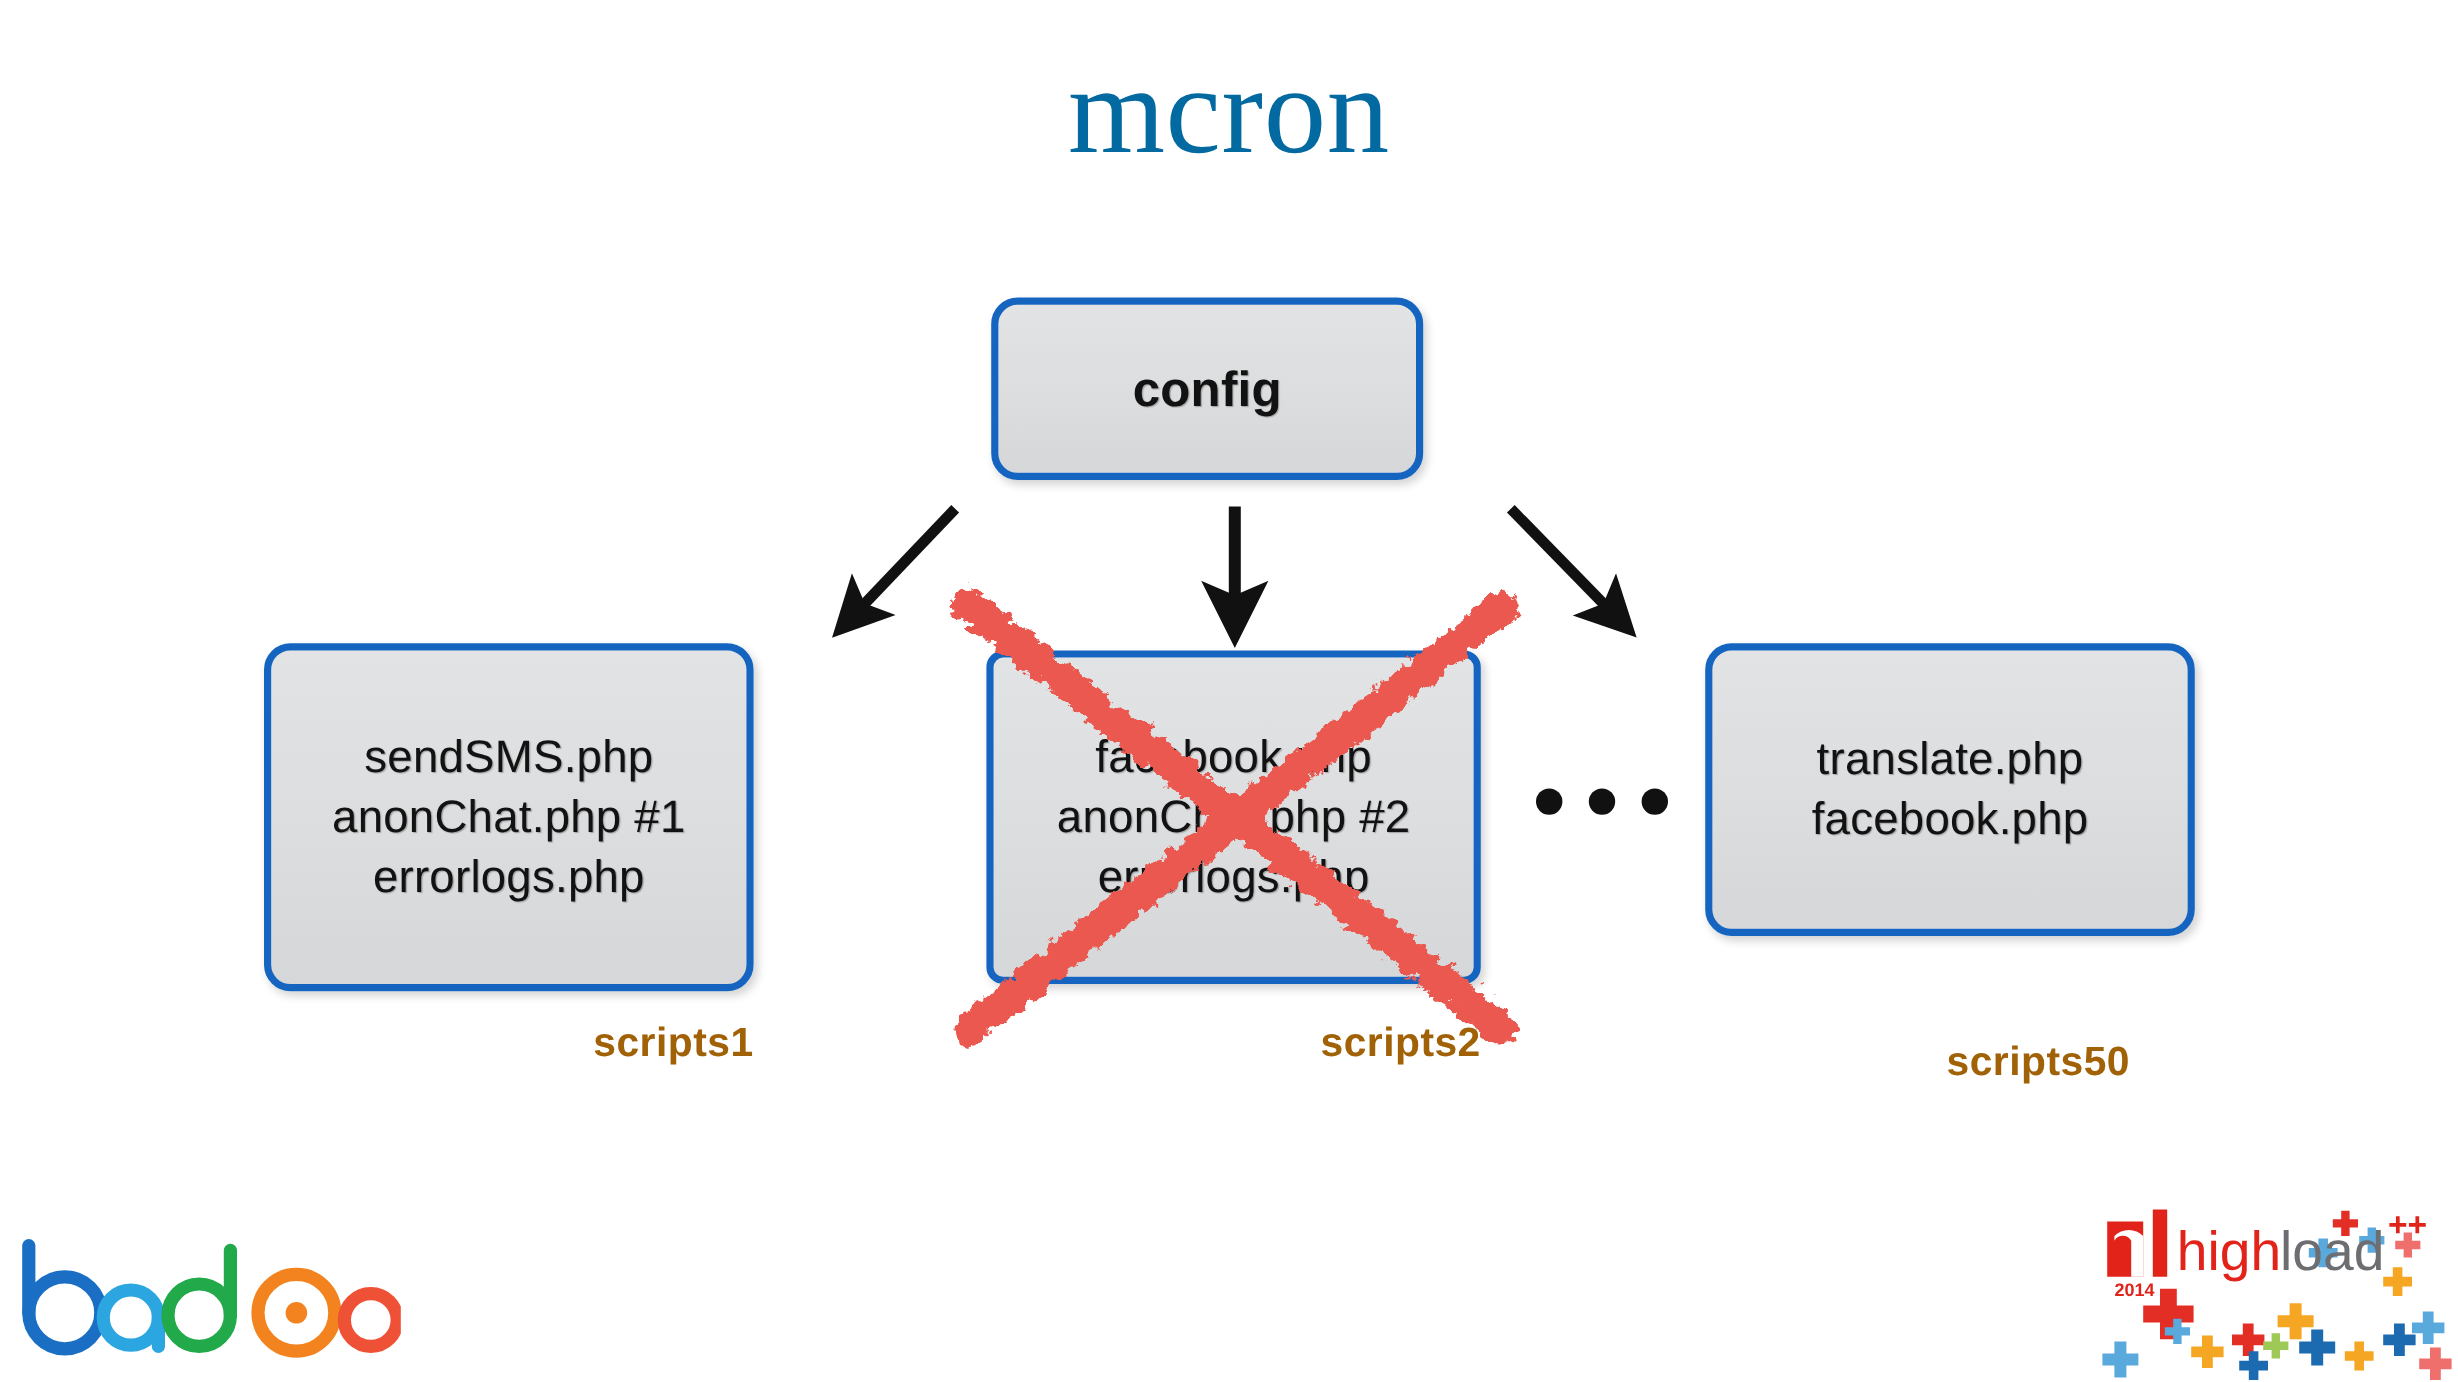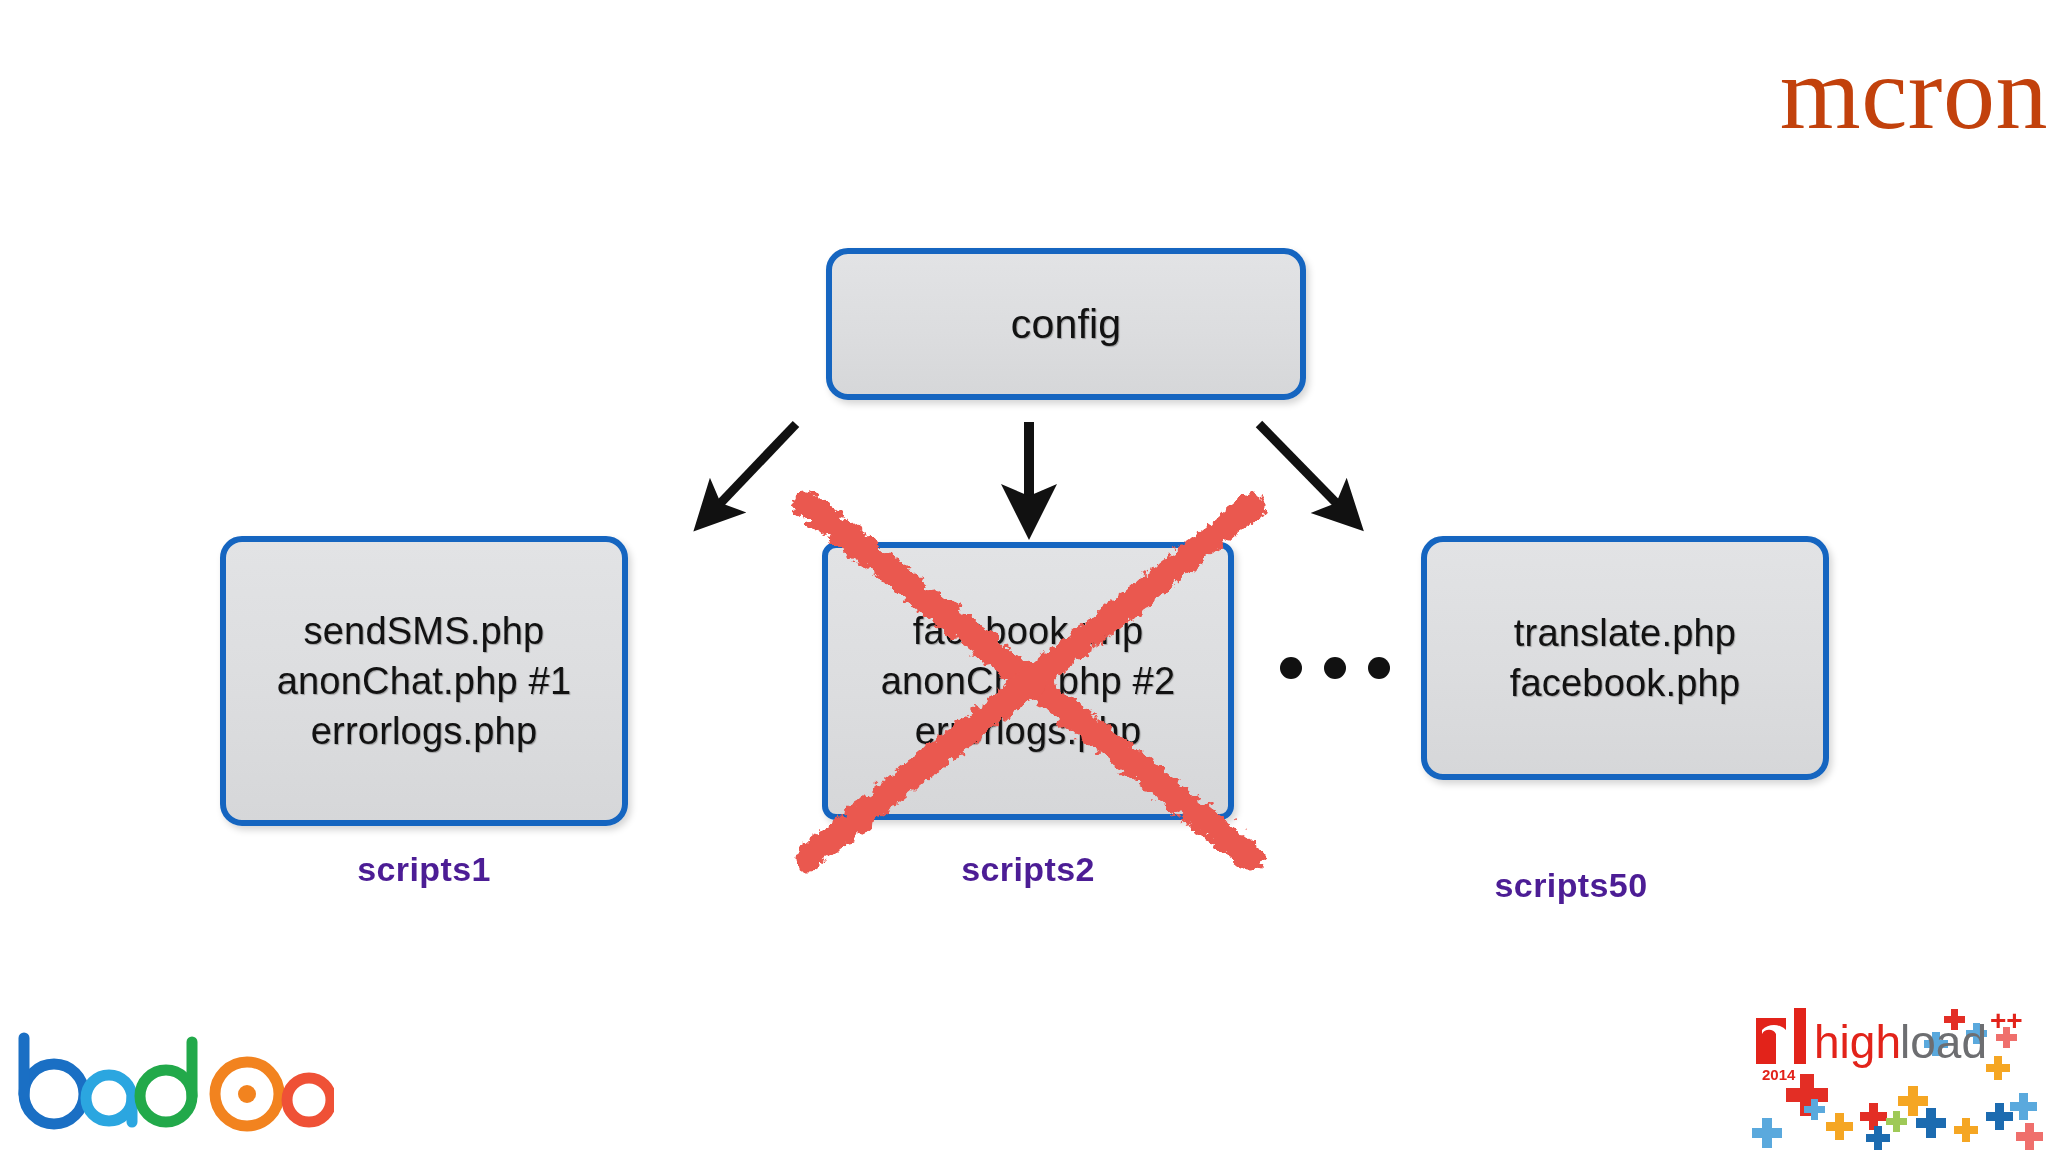--- a/index.html
+++ b/index.html
@@ -21,25 +21,25 @@
     height: 1152px;
     background: #ffffff;
   }
 
   
   #slide-title {
     position: absolute;
     left: 0;
     top: 38px;
     width: 2048px;
-    text-align: right;
+    text-align: center;
     font-family: "Liberation Serif", "DejaVu Serif", serif;
     font-size: 104px;
     line-height: 1.05;
-    color: #c2410c;
+    color: #0369a1;
     letter-spacing: 0.5px;
     font-weight: 400;
   }
 
   
   .node-box {
     position: absolute;
     box-sizing: border-box;
     background: linear-gradient(180deg, #e2e3e5 0%, #dcdddf 55%, #d6d7d9 100%);
     border: 6px solid #1565c0;
@@ -54,38 +54,39 @@
   }
   .node-box .node-line {
     font-size: 38px;
     line-height: 50px;
     white-space: nowrap;
     letter-spacing: 0.2px;
   }
   #config-box {
     left: 826px;
     top: 248px;
-    width: 480px;
+    width: 360px;
     height: 152px;
+    font-weight: bold;
   }
   #config-box .node-line {
     font-size: 41px;
   }
 
   #scripts-box-1 { left: 220px;  top: 536px; width: 408px; height: 290px; text-align: right; }
   #scripts-box-2 { left: 822px;  top: 542px; width: 412px; height: 278px; border-radius: 14px; }
   #scripts-box-3 { left: 1421px; top: 536px; width: 408px; height: 244px; }
 
   
   .node-caption {
     position: absolute;
-    text-align: center;
+    text-align: right;
     font-size: 34px;
     font-weight: bold;
-    color: #4c1d95;
+    color: #a16207;
     letter-spacing: 0.4px;
     white-space: nowrap;
   }
   #caption-1 { left: 220px;  top: 850px; width: 408px; }
   #caption-2 { left: 822px;  top: 850px; width: 412px; }
   #caption-3 { left: 1367px; top: 850px; width: 408px; margin-top: 16px; }
 
   
   #ellipsis {
     position: absolute;

